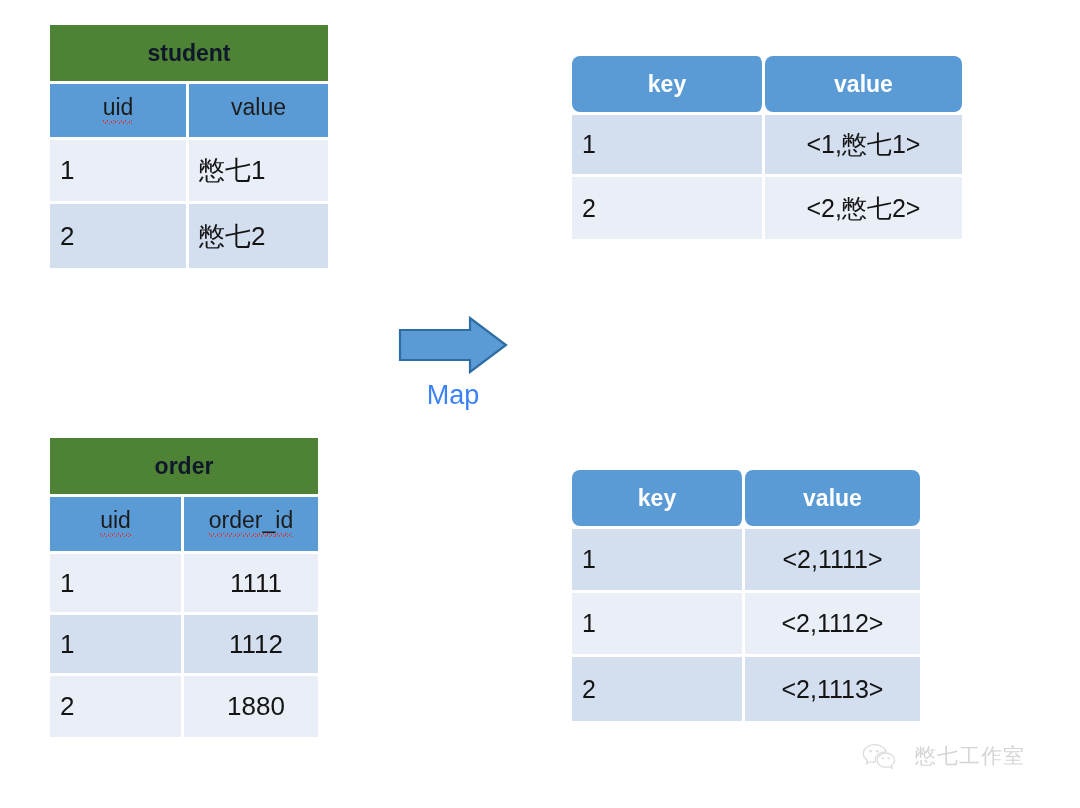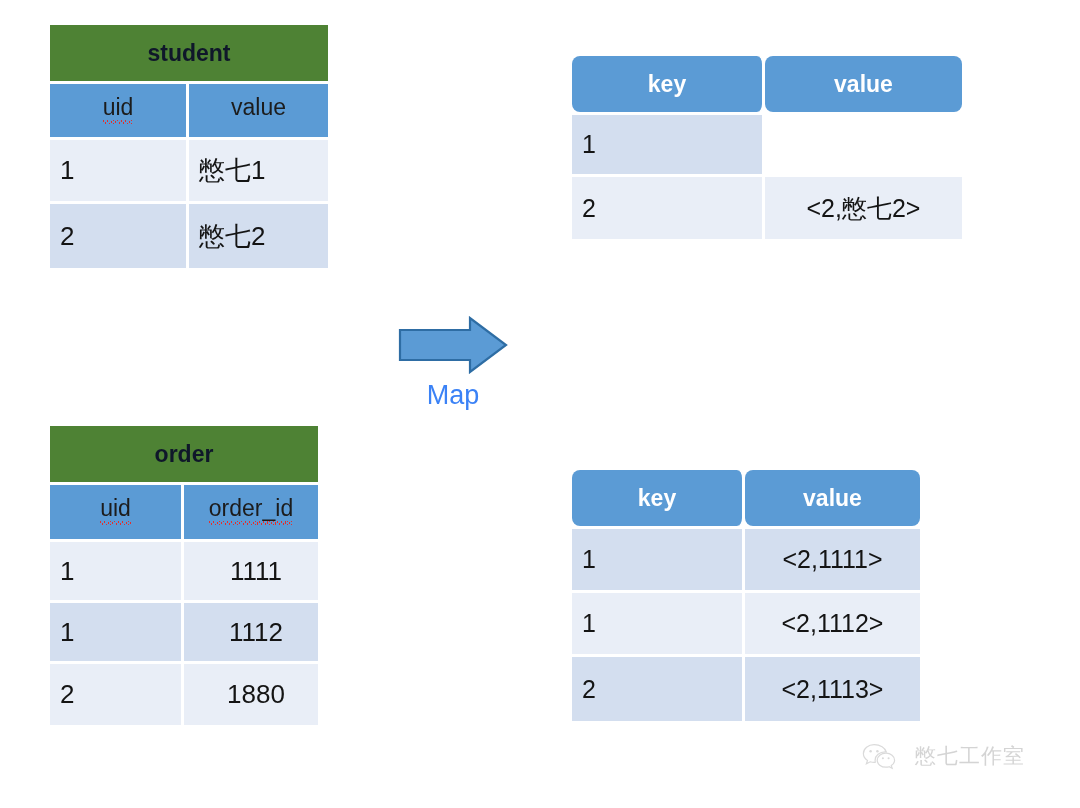--- a/index.html
+++ b/index.html
@@ -98,21 +98,21 @@
   #student-table { left: 50px; top: 25px; width: 278px; }
   #student-table .tbl-title { height: 59px; font-size: 23px; }
   #student-table .hdr-row { height: 56px; }
   #student-table .hdr-row .cell { font-size: 23px; padding-top: 10px; }
   #student-table .body-row { height: 64px; }
   #student-table .body-row .cell { font-size: 26px; }
   #student-table .c1 { width: 139px; }
   #student-table .c2 { width: 139px; }
 
   
-  #order-table { left: 50px; top: 426px; width: 268px; }
+  #order-table { left: 50px; top: 438px; width: 268px; }
   #order-table .tbl-title { height: 59px; font-size: 23px; }
   #order-table .hdr-row { height: 57px; }
   #order-table .hdr-row .cell { font-size: 23px; padding-top: 10px; }
   #order-table .body-row { height: 61px; }
   #order-table .body-row .cell { font-size: 26px; }
   #order-table .c1 { width: 139px; }
   #order-table .c2 { width: 139px; justify-content: center; }
 
   
   #map-out-student { left: 572px; top: 56px; width: 390px; }
@@ -225,20 +225,21 @@
   </div>
 
   <div class="tbl" id="map-out-student">
     <div class="row hdr-row hdr-white rowsep">
       <div class="cell c1 sep">key</div>
       <div class="cell c2">value</div>
     </div>
 
     <div class="row body-row rowsep">
       <div class="cell c1 sep dark">1</div>
+      <div class="cell c2 dark">&lt;1,憋七1&gt;</div>
     </div>
 
     <div class="row body-row">
       <div class="cell c1 sep light">2</div>
       <div class="cell c2 light">&lt;2,憋七2&gt;</div>
     </div>
   </div>
 
   <div class="tbl" id="map-out-order">
     <div class="row hdr-row hdr-white rowsep">

